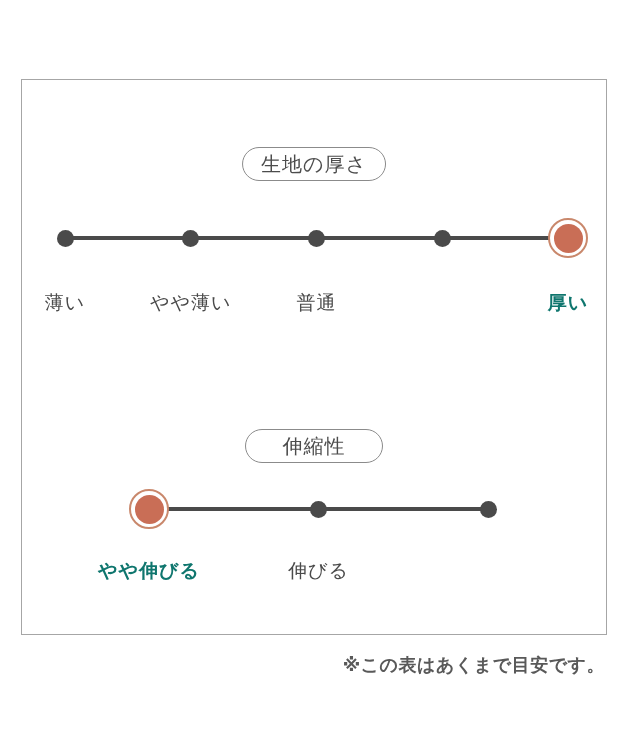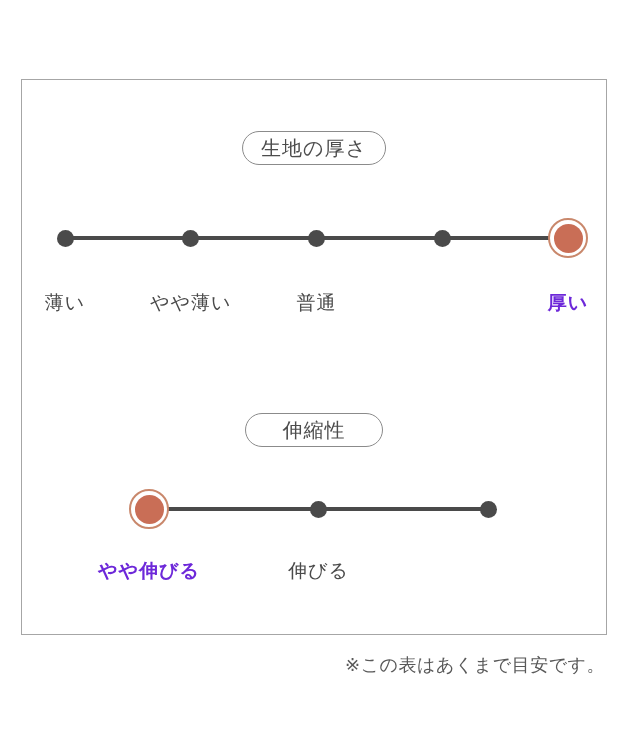--- a/index.html
+++ b/index.html
@@ -26,20 +26,21 @@
     min-width: 138px; height: 34px;
     box-sizing: border-box;
     border: 1px solid #8b8b8b;
     border-radius: 18px;
     background: #ffffff;
     display: flex; align-items: center; justify-content: center;
     font-size: 20px; letter-spacing: 1px;
     color: #4c4c4c;
     padding: 0 18px;
     white-space: nowrap;
+    margin-top: 16px;
   }
   .pill-1 { top: 51px; }
   .pill-2 { top: 333px; }
 
   .track { position: absolute; height: 40px; }
   .track-1 { left: 43px; top: 138px; width: 503px; }
   .track-2 { left: 127px; top: 409px; width: 339px; }
 
   .track .line {
     position: absolute; left: 0; right: 0; top: 18px; height: 4px;
@@ -76,30 +77,31 @@
   .labels .lbl {
     position: absolute; top: 15px;
     transform: translateX(-50%);
     white-space: nowrap;
     font-size: 19px; line-height: 24px;
     color: #4a4a4a;
     letter-spacing: 1px;
   }
   .labels .lbl.selected {
     font-weight: 700;
-    color: #6d28d9;
+    color: #0f766e;
   }
 
   .footnote {
     position: absolute;
     right: 20px; top: 654px;
     font-size: 18px; line-height: 22px;
     color: #595959;
     letter-spacing: 0.5px;
     white-space: nowrap;
+    font-weight: bold;
   }
 </style>
 </head>
 <body>
 
 <div class="canvas">
   <div class="panel">
 
     <div class="pill pill-1">
       <span>生地の厚さ</span>

